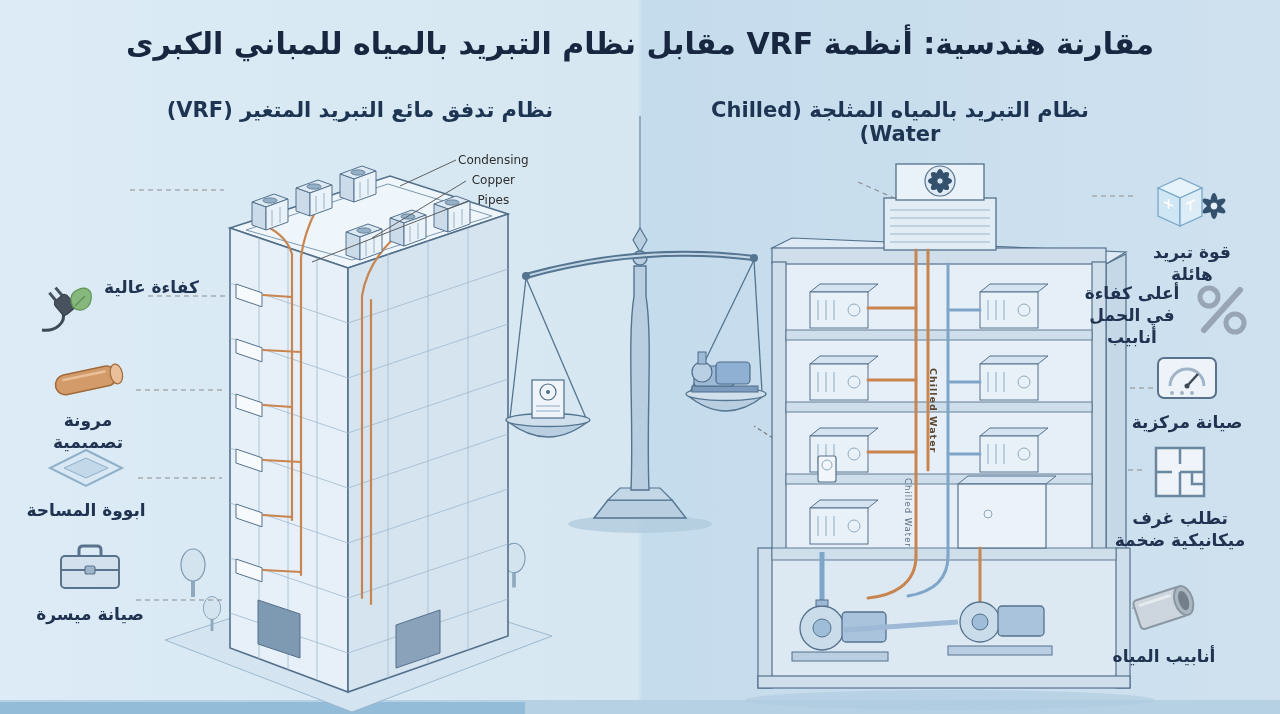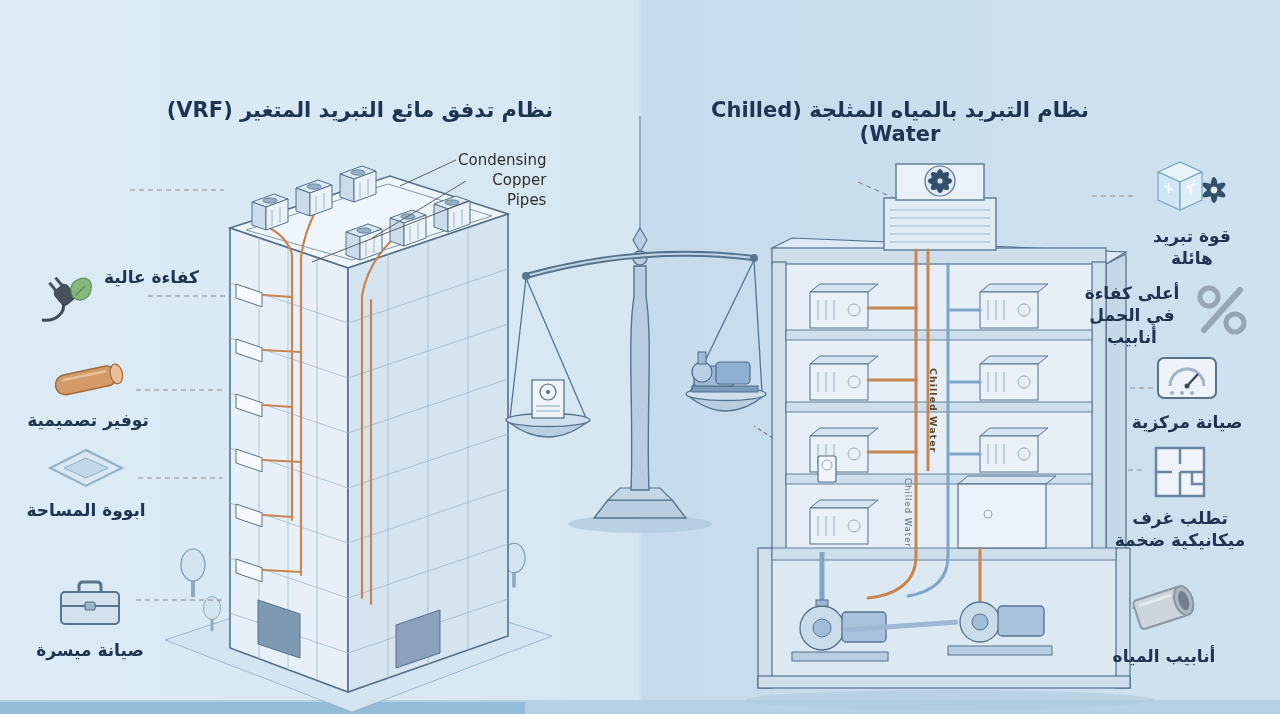--- a/index.html
+++ b/index.html
@@ -4,21 +4,21 @@
 <style>
   html,body{margin:0;padding:0;background:#e8eef4;font-family:"DejaVu Sans",sans-serif;}
   .canvas{position:relative;width:1280px;height:714px;overflow:hidden;
     background:linear-gradient(90deg,#dcebf6 0%,#d6e7f2 49.8%,#c5dcec 50.2%,#cfe1ef 100%);}
   .abs{position:absolute;}
   .title{top:26px;left:0;width:1280px;text-align:center;font-size:30px;font-weight:bold;color:#17273f;direction:rtl;}
   .header{font-size:21px;font-weight:bold;color:#1d3552;text-align:center;direction:rtl;}
   .feature{display:flex;flex-direction:column;align-items:center;gap:7px;text-align:center;}
   .feature.row{flex-direction:row;align-items:flex-start;gap:10px;}
   .feature-label{font-size:17px;font-weight:bold;color:#203350;direction:rtl;line-height:1.3;}
-  .annotation{font-size:15px;color:#2e2e2e;line-height:20px;text-align:right;}
+  .annotation{font-size:12px;color:#2e2e2e;line-height:20px;text-align:center;}
   .annotation span{display:block;}
   .small-label{font-size:13px;font-weight:bold;color:#2e3c50;direction:rtl;text-align:center;line-height:1.4;}
   .vtext{writing-mode:vertical-rl;font-size:9.5px;color:#5c4733;letter-spacing:1px;font-weight:bold;}
   .vtext2{writing-mode:vertical-rl;font-size:8.5px;color:#5f7187;letter-spacing:1px;}
 </style>
 </head>
 <body>
 
 <div class="canvas">
 
@@ -289,37 +289,38 @@
       <line x1="136" y1="600" x2="226" y2="600"></line>
     </g>
     <g stroke="#8c8c8c" stroke-width="1.2" stroke-dasharray="5,4">
       <line x1="1092" y1="196" x2="1136" y2="196"></line>
       <line x1="1130" y1="388" x2="1154" y2="388"></line>
       <line x1="1128" y1="470" x2="1146" y2="470"></line>
       <line x1="1132" y1="608" x2="1146" y2="608"></line>
     </g>
   </svg>
 
+  <div class="abs title">مقارنة هندسية: أنظمة VRF مقابل نظام التبريد بالمياه للمباني الكبرى</div>
 
   <div class="abs header" style="left:700px;top:98px;width:400px">نظام التبريد بالمياه المثلجة (Chilled Water)</div>
   <div class="abs header" style="left:140px;top:98px;width:440px">نظام تدفق مائع التبريد المتغير (VRF)</div>
 
   <div class="abs annotation" style="left:458px;top:150px">
     <span>Condensing</span>
     <span>Copper</span>
     <span>Pipes</span>
   </div>
 
 
 
   <div class="abs vtext" style="left:928px;top:368px;height:112px">Chilled Water</div>
   <div class="abs vtext2" style="left:903px;top:478px;height:72px">Chilled Water</div>
 
 
-  <div class="abs feature row" style="left:34px;top:266px;width:170px">
+  <div class="abs feature row" style="left:34px;top:276px;width:170px">
     <svg width="60" height="58" viewBox="0 0 60 58">
       <path d="M8,54 C22,56 32,46 29,37" stroke="#3d4a56" stroke-width="3" fill="none"></path>
       <g transform="rotate(-40 30 28)">
         <rect x="22" y="20" width="16" height="18" rx="4" fill="#47525e" stroke="#2f3a45" stroke-width="1"></rect>
         <line x1="26" y1="20" x2="26" y2="10" stroke="#47525e" stroke-width="3"></line>
         <line x1="34" y1="20" x2="34" y2="10" stroke="#47525e" stroke-width="3"></line>
       </g>
       <path d="M40,16 C52,8 59,14 57,24 C55,34 45,37 39,31 C36,25 36,20 40,16 Z" fill="#86b87e" stroke="#5d9257" stroke-width="1.2"></path>
       <line x1="41" y1="30" x2="51" y2="20" stroke="#5d9257" stroke-width="1.5"></line>
     </svg>
@@ -327,42 +328,42 @@
   </div>
 
   <div class="abs feature" style="left:26px;top:358px;width:124px">
     <svg width="78" height="44" viewBox="0 0 78 44">
       <g transform="rotate(-12 39 22)">
         <rect x="6" y="12" width="62" height="20" rx="10" fill="#d39a6a" stroke="#a06a3a" stroke-width="1.5"></rect>
         <ellipse cx="68" cy="22" rx="6" ry="10" fill="#e9c09a" stroke="#a06a3a" stroke-width="1.2"></ellipse>
         <line x1="14" y1="17" x2="58" y2="17" stroke="#e9c09a" stroke-width="2.5"></line>
       </g>
     </svg>
-    <div class="feature-label">توفير تصميمية</div>
+    <div class="feature-label">مرونة تصميمية</div>
   </div>
 
   <div class="abs feature" style="left:22px;top:446px;width:128px">
     <svg width="80" height="46" viewBox="0 0 80 46">
       <polygon points="40,4 76,22 40,40 4,22" fill="#d9e8f3" stroke="#8fb0c9" stroke-width="2"></polygon>
       <polygon points="40,12 62,22 40,32 18,22" fill="#c3d9ea" stroke="#8fb0c9" stroke-width="1"></polygon>
     </svg>
     <div class="feature-label">ابووة المساحة</div>
   </div>
 
-  <div class="abs feature" style="left:30px;top:578px;width:120px">
+  <div class="abs feature" style="left:30px;top:542px;width:120px">
     <svg width="70" height="54" viewBox="0 0 70 54">
       <path d="M24,14 L24,8 Q24,4 28,4 L42,4 Q46,4 46,8 L46,14" fill="none" stroke="#5a738c" stroke-width="3"></path>
       <rect x="6" y="14" width="58" height="32" rx="4" fill="#d3e1ee" stroke="#5a738c" stroke-width="2"></rect>
       <line x1="6" y1="28" x2="64" y2="28" stroke="#5a738c" stroke-width="2"></line>
       <rect x="30" y="24" width="10" height="8" rx="2" fill="#9fb4c8" stroke="#5a738c" stroke-width="1.2"></rect>
     </svg>
     <div class="feature-label">صيانة ميسرة</div>
   </div>
 
-  <div class="abs feature" style="left:1132px;top:154px;width:120px">
+  <div class="abs feature" style="left:1132px;top:170px;width:120px">
     <svg width="84" height="64" viewBox="0 0 84 64">
       <polygon points="8,18 30,8 52,18 30,28" fill="#e6f3fb" stroke="#7aa7c7" stroke-width="1.3"></polygon>
       <polygon points="8,18 30,28 30,56 8,46" fill="#cfe6f5" stroke="#7aa7c7" stroke-width="1.3"></polygon>
       <polygon points="30,28 52,18 52,46 30,56" fill="#dcedf8" stroke="#7aa7c7" stroke-width="1.3"></polygon>
       <path d="M14,32 l9,4 M18.5,29 v10 M36,34 l9,-4 M40.5,31 v10" stroke="#ffffff" stroke-width="1.6"></path>
       <g transform="translate(64,36)">
         <ellipse rx="4" ry="13" fill="#33506c"></ellipse>
         <ellipse rx="4" ry="13" fill="#33506c" transform="rotate(60)"></ellipse>
         <ellipse rx="4" ry="13" fill="#33506c" transform="rotate(120)"></ellipse>
         <circle r="4" fill="#e6f0f8" stroke="#33506c" stroke-width="1.2"></circle>

